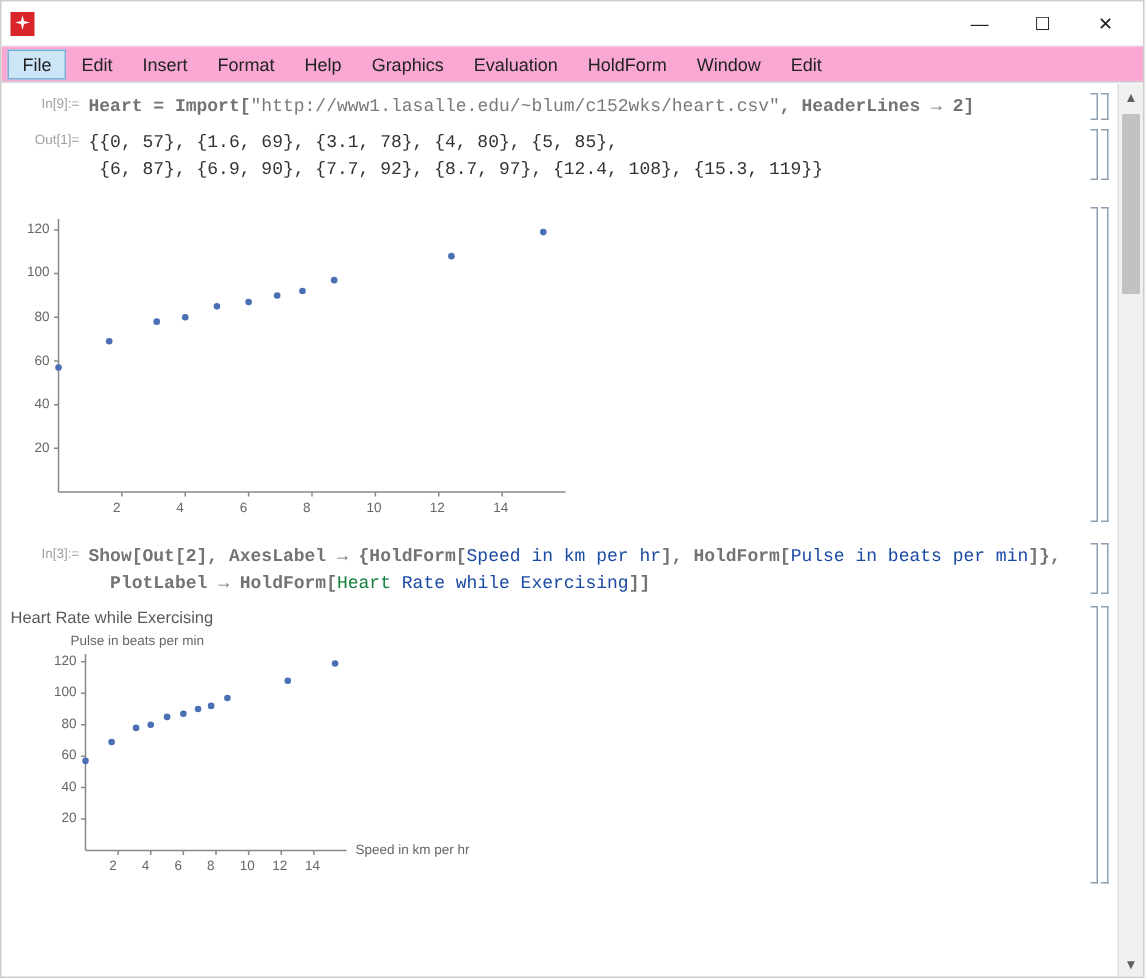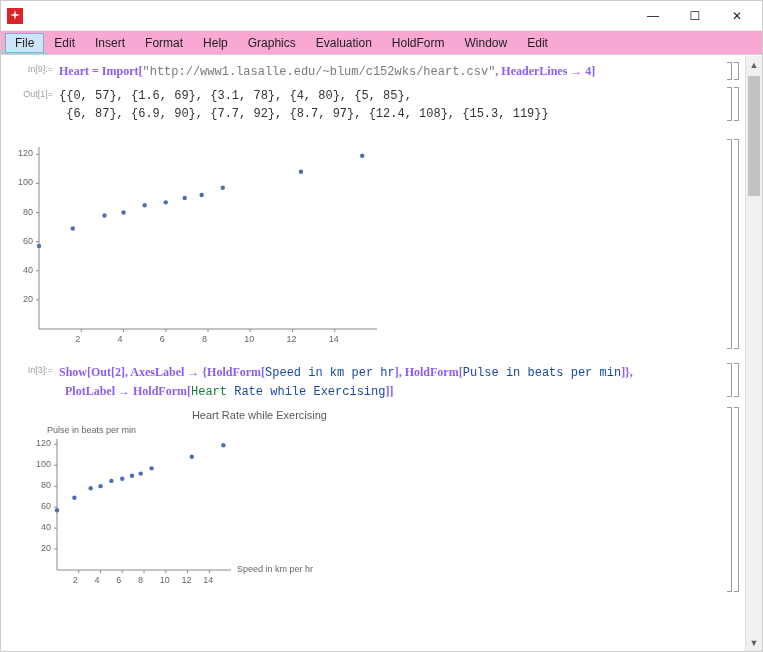--- a/index.html
+++ b/index.html
@@ -92,21 +92,21 @@
     right: 4px; top:0; bottom:0;
     width: 16px;
   }
   .cell-bracket {
     border-right: 1px solid #8fa0b3;
     border-top: 1px solid #8fa0b3;
     border-bottom: 1px solid #8fa0b3;
     width: 5px;
   }
   .code { white-space: pre-wrap; line-height: 1.5; }
-  .kw { font-weight: bold; color: #8b5cf6; font-family: Liberation Serif, serif; }
+  .kw { font-weight: bold; color: #737373; }
   .str { color: #7a7a7a; }
   .sym { color: #15803d; }
   .bluevar { color: #1a4aa3; }
   .out-text { color: #333; }
   .plot-box {
     position: relative;
     background: #fff;
   }
   .tick-lbl {
     position:absolute;
@@ -155,21 +155,21 @@
   <div class="menu-item">Window</div>
   <div class="menu-item">Edit</div>
 </div>
 
 <div class="content-wrap">
 <div class="notebook">
 
   <div class="cell-row">
     <div class="cell-label">In[9]:=</div>
     <div class="cell-body">
-      <div class="code"><span class="kw">Heart = Import[</span><span class="str">"http://www1.lasalle.edu/~blum/c152wks/heart.csv"</span><span class="kw">, HeaderLines → 4]</span></div>
+      <div class="code"><span class="kw">Heart = Import[</span><span class="str">"http://www1.lasalle.edu/~blum/c152wks/heart.csv"</span><span class="kw">, HeaderLines → 2]</span></div>
       <div class="bracket-area">
             <div class="cell-bracket" style="height:18px;margin-left:2px;"></div>
             <div class="cell-bracket" style="height:18px;margin-left:9px;margin-top:-18px;"></div>
           </div>
     </div>
   </div>
 
   <div class="cell-row">
     <div class="cell-label">Out[1]=</div>
     <div class="cell-body">
@@ -287,21 +287,21 @@
             <div class="tick-lbl" style="left: 131px; top: 168px;">8</div>
             <div class="tick-lbl" style="left: 152.75px; top: 168px;">10</div>
             <div class="tick-lbl" style="left: 174.5px; top: 168px;">12</div>
             <div class="tick-lbl" style="left: 196.25px; top: 168px;">14</div>
             <div class="tick-lbl" style="right: 276px; top: 136.04px;">20</div>
             <div class="tick-lbl" style="right: 276px; top: 115.08px;">40</div>
             <div class="tick-lbl" style="right: 276px; top: 94.12px;">60</div>
             <div class="tick-lbl" style="right: 276px; top: 73.16px;">80</div>
             <div class="tick-lbl" style="right: 276px; top: 52.2px;">100</div>
             <div class="tick-lbl" style="right: 276px; top: 31.24px;">120</div>
-            <div class="plot-title" style="left: 0px; right: 0px; top: 2px; text-align: right;">Heart Rate while Exercising</div>
+            <div class="plot-title" style="left: 0px; right: 0px; top: 2px; text-align: left;">Heart Rate while Exercising</div>
             <div class="axis-lbl" style="left: 40px; top: 18px;">Pulse in beats per min</div>
             <div class="axis-lbl" style="left: 230px; top: 157px;">Speed in km per hr</div>
           </div>
       <div class="bracket-area">
             <div class="cell-bracket" style="height:185px;margin-left:2px;"></div>
             <div class="cell-bracket" style="height:185px;margin-left:9px;margin-top:-185px;"></div>
           </div>
     </div>
   </div>
 

